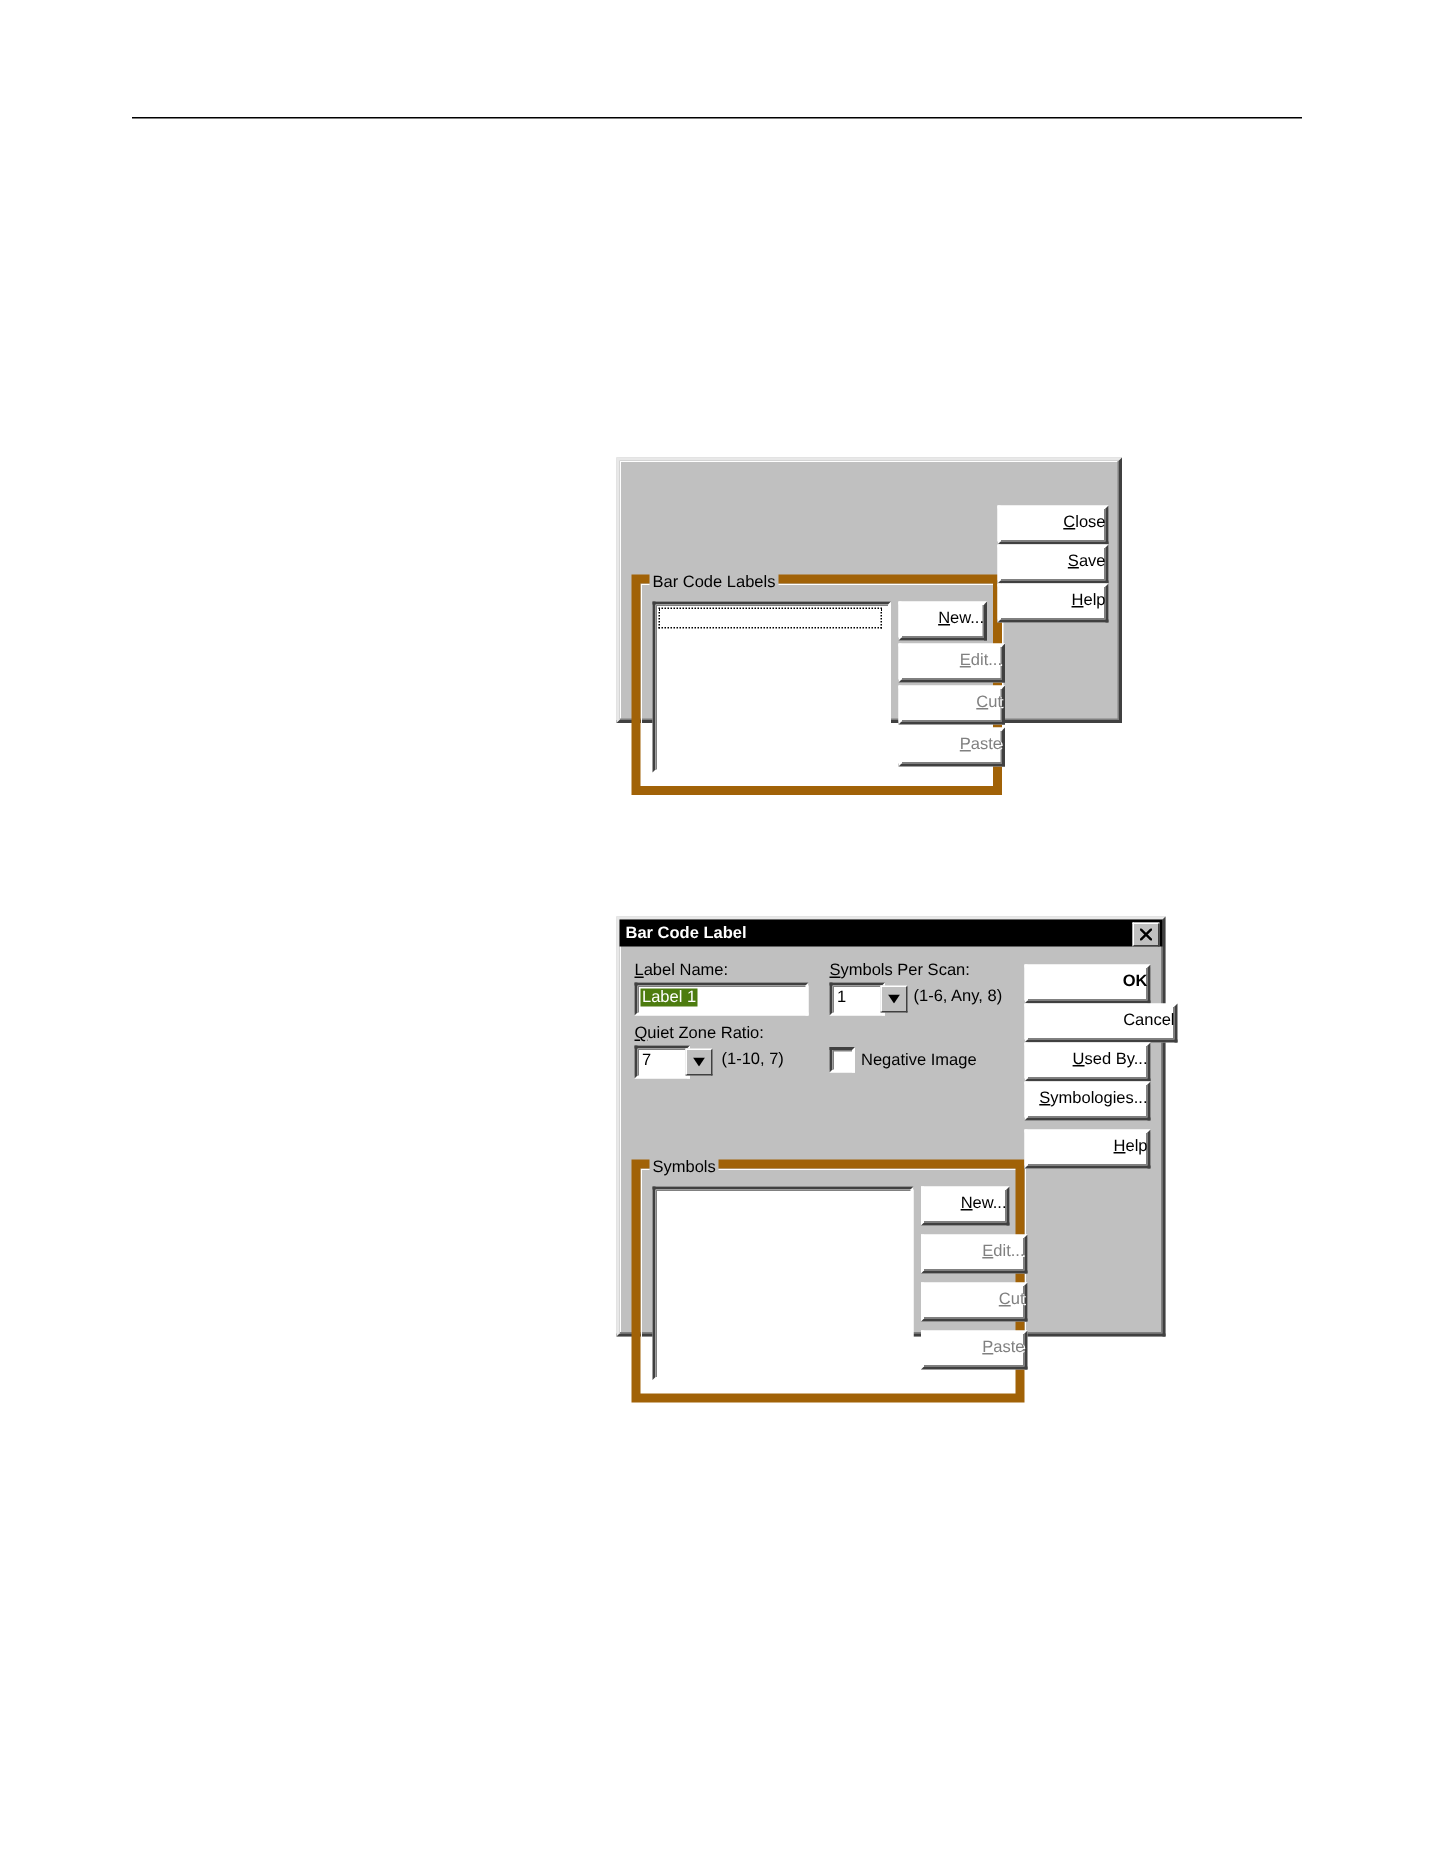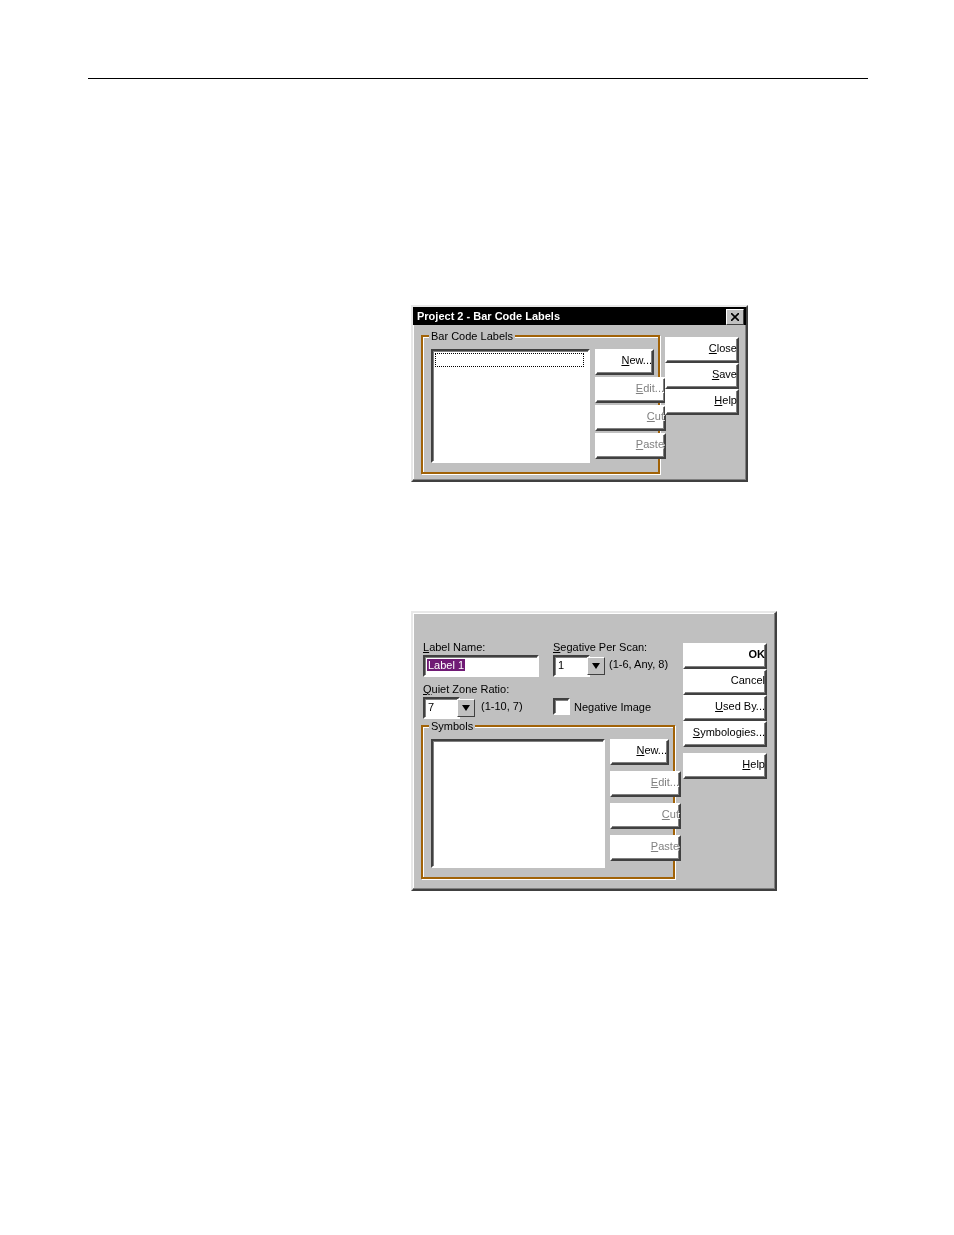--- a/index.html
+++ b/index.html
@@ -56,22 +56,23 @@
     display: flex;
     align-items: center;
     justify-content: center;
     font-size: 10px;
     font-weight: bold;
     color: #000;
     line-height: 10px;
   }
   .groupbox {
     position: absolute;
-    border: 2px solid #a16207;
+    border: 6px solid #a16207;
     box-shadow: 1px 1px 0 #ffffff inset, 1px 1px 0 #ffffff;
+    margin-top: 48px;
   }
   .grouplabel {
     position: absolute;
     top: -7px;
     left: 6px;
     background: #c0c0c0;
     padding: 0 2px;
     font-size: 11px;
   }
   .listbox {
@@ -108,21 +109,21 @@
     box-shadow: 1px 1px 0 #808080 inset;
     height: 18px;
     font-size: 11px;
     padding-left: 2px;
     line-height: 16px;
   }
   .textinput.sel {
     
   }
   .textinput .selspan {
-    background: #701a75;
+    background: #4d7c0f;
     color: #ffffff;
     padding: 0 1px;
   }
   .combo {
     position: absolute;
     height: 20px;
   }
   .combo .field {
     position: absolute;
     left: 0; top: 0;
@@ -174,74 +175,74 @@
     border: 1px dotted #000;
   }
 </style>
 </head>
 <body>
 
 <div class="page">
   <div class="hr"></div>
 
   <div class="dialog" style="left:411px; top:305px; width:333px; height:173px;">
+
+    <div class="groupbox" style="left:8px; top:28px; width:235px; height:135px;">
+      <div class="grouplabel">
+        <span class="ul">B</span><span>ar Code Labels</span>
+      </div>
+
+      <div class="listbox" style="left:8px; top:12px; width:155px; height:110px;">
+        <div class="dotted-item" style="left:2px; top:2px; width:147px; height:12px;"></div>
+      </div>
+
+      <div class="btn" style="left:172px; top:12px; width:55px;">
+        <span class="ul">N</span><span>ew...</span>
+      </div>
+      <div class="btn disabled" style="left:172px; top:40px; width:55px;">
+        <span class="ul">E</span><span>dit...</span>
+      </div>
+      <div class="btn disabled" style="left:172px; top:68px; width:55px;">
+        <span class="ul">C</span><span>ut</span>
+      </div>
+      <div class="btn disabled" style="left:172px; top:96px; width:55px;">
+        <span class="ul">P</span><span>aste</span>
+      </div>
+    </div>
+
+    <div class="btn" style="left:252px; top:30px; width:70px;">
+      <span class="ul">C</span><span>lose</span>
+    </div>
+    <div class="btn" style="left:252px; top:56px; width:70px;">
+      <span class="ul">S</span><span>ave</span>
+    </div>
+    <div class="btn" style="left:252px; top:82px; width:70px;">
+      <span class="ul">H</span><span>elp</span>
+    </div>
+  </div>
+
+  <div class="dialog" style="left:411px; top:611px; width:362px; height:276px;">
     <div class="titlebar">
-      <span>Project 2 - Bar Code Labels</span>
+      <span>Bar Code Label</span>
       <div class="closex">
         <svg width="8" height="8" viewBox="0 0 8 8">
             <path d="M0 0 L8 8 M8 0 L0 8" stroke="#000" stroke-width="1.6"></path>
           </svg>
       </div>
     </div>
 
-    <div class="groupbox" style="left:8px; top:28px; width:235px; height:135px;">
-      <div class="grouplabel">
-        <span class="ul">B</span><span>ar Code Labels</span>
-      </div>
-
-      <div class="listbox" style="left:8px; top:12px; width:155px; height:110px;">
-        <div class="dotted-item" style="left:2px; top:2px; width:147px; height:12px;"></div>
-      </div>
-
-      <div class="btn" style="left:172px; top:12px; width:55px;">
-        <span class="ul">N</span><span>ew...</span>
-      </div>
-      <div class="btn disabled" style="left:172px; top:40px; width:55px;">
-        <span class="ul">E</span><span>dit...</span>
-      </div>
-      <div class="btn disabled" style="left:172px; top:68px; width:55px;">
-        <span class="ul">C</span><span>ut</span>
-      </div>
-      <div class="btn disabled" style="left:172px; top:96px; width:55px;">
-        <span class="ul">P</span><span>aste</span>
-      </div>
-    </div>
-
-    <div class="btn" style="left:252px; top:30px; width:70px;">
-      <span class="ul">C</span><span>lose</span>
-    </div>
-    <div class="btn" style="left:252px; top:56px; width:70px;">
-      <span class="ul">S</span><span>ave</span>
-    </div>
-    <div class="btn" style="left:252px; top:82px; width:70px;">
-      <span class="ul">H</span><span>elp</span>
-    </div>
-  </div>
-
-  <div class="dialog" style="left:411px; top:611px; width:362px; height:276px;">
-
     <div class="lbl" style="left:10px; top:28px;">
       <span class="ul">L</span><span>abel Name:</span>
     </div>
     <div class="textinput sel" style="left:10px; top:42px; width:110px;">
       <span class="selspan">Label 1</span>
     </div>
 
     <div class="lbl" style="left:140px; top:28px;">
-      <span class="ul">S</span><span>egative Per Scan:</span>
+      <span class="ul">S</span><span>ymbols Per Scan:</span>
     </div>
     <div class="combo" style="left:140px; top:42px; width:52px;">
       <div class="field" style="width:30px;">1</div>
       <div class="arrow" style="left:34px;">
         <svg width="8" height="6" viewBox="0 0 8 6">
             <path d="M0 0 L8 0 L4 6 Z" fill="#000"></path>
           </svg>
       </div>
     </div>
     <div class="lbl" style="left:196px; top:45px;">(1-6, Any, 8)</div>
@@ -280,21 +281,21 @@
       </div>
       <div class="btn disabled" style="left:187px; top:76px; width:55px;">
         <span class="ul">C</span><span>ut</span>
       </div>
       <div class="btn disabled" style="left:187px; top:108px; width:55px;">
         <span class="ul">P</span><span>aste</span>
       </div>
     </div>
 
     <div class="btn" style="left:270px; top:30px; width:80px; font-weight:bold;">OK</div>
-    <div class="btn" style="left:270px; top:56px; width:80px;">Cancel</div>
+    <div class="btn" style="left:270px; top:56px; width:80px;padding-left:18px;">Cancel</div>
     <div class="btn" style="left:270px; top:82px; width:80px;">
       <span class="ul">U</span><span>sed By...</span>
     </div>
     <div class="btn" style="left:270px; top:108px; width:80px;">
       <span class="ul">S</span><span>ymbologies...</span>
     </div>
     <div class="btn" style="left:270px; top:140px; width:80px;">
       <span class="ul">H</span><span>elp</span>
     </div>
   </div>

